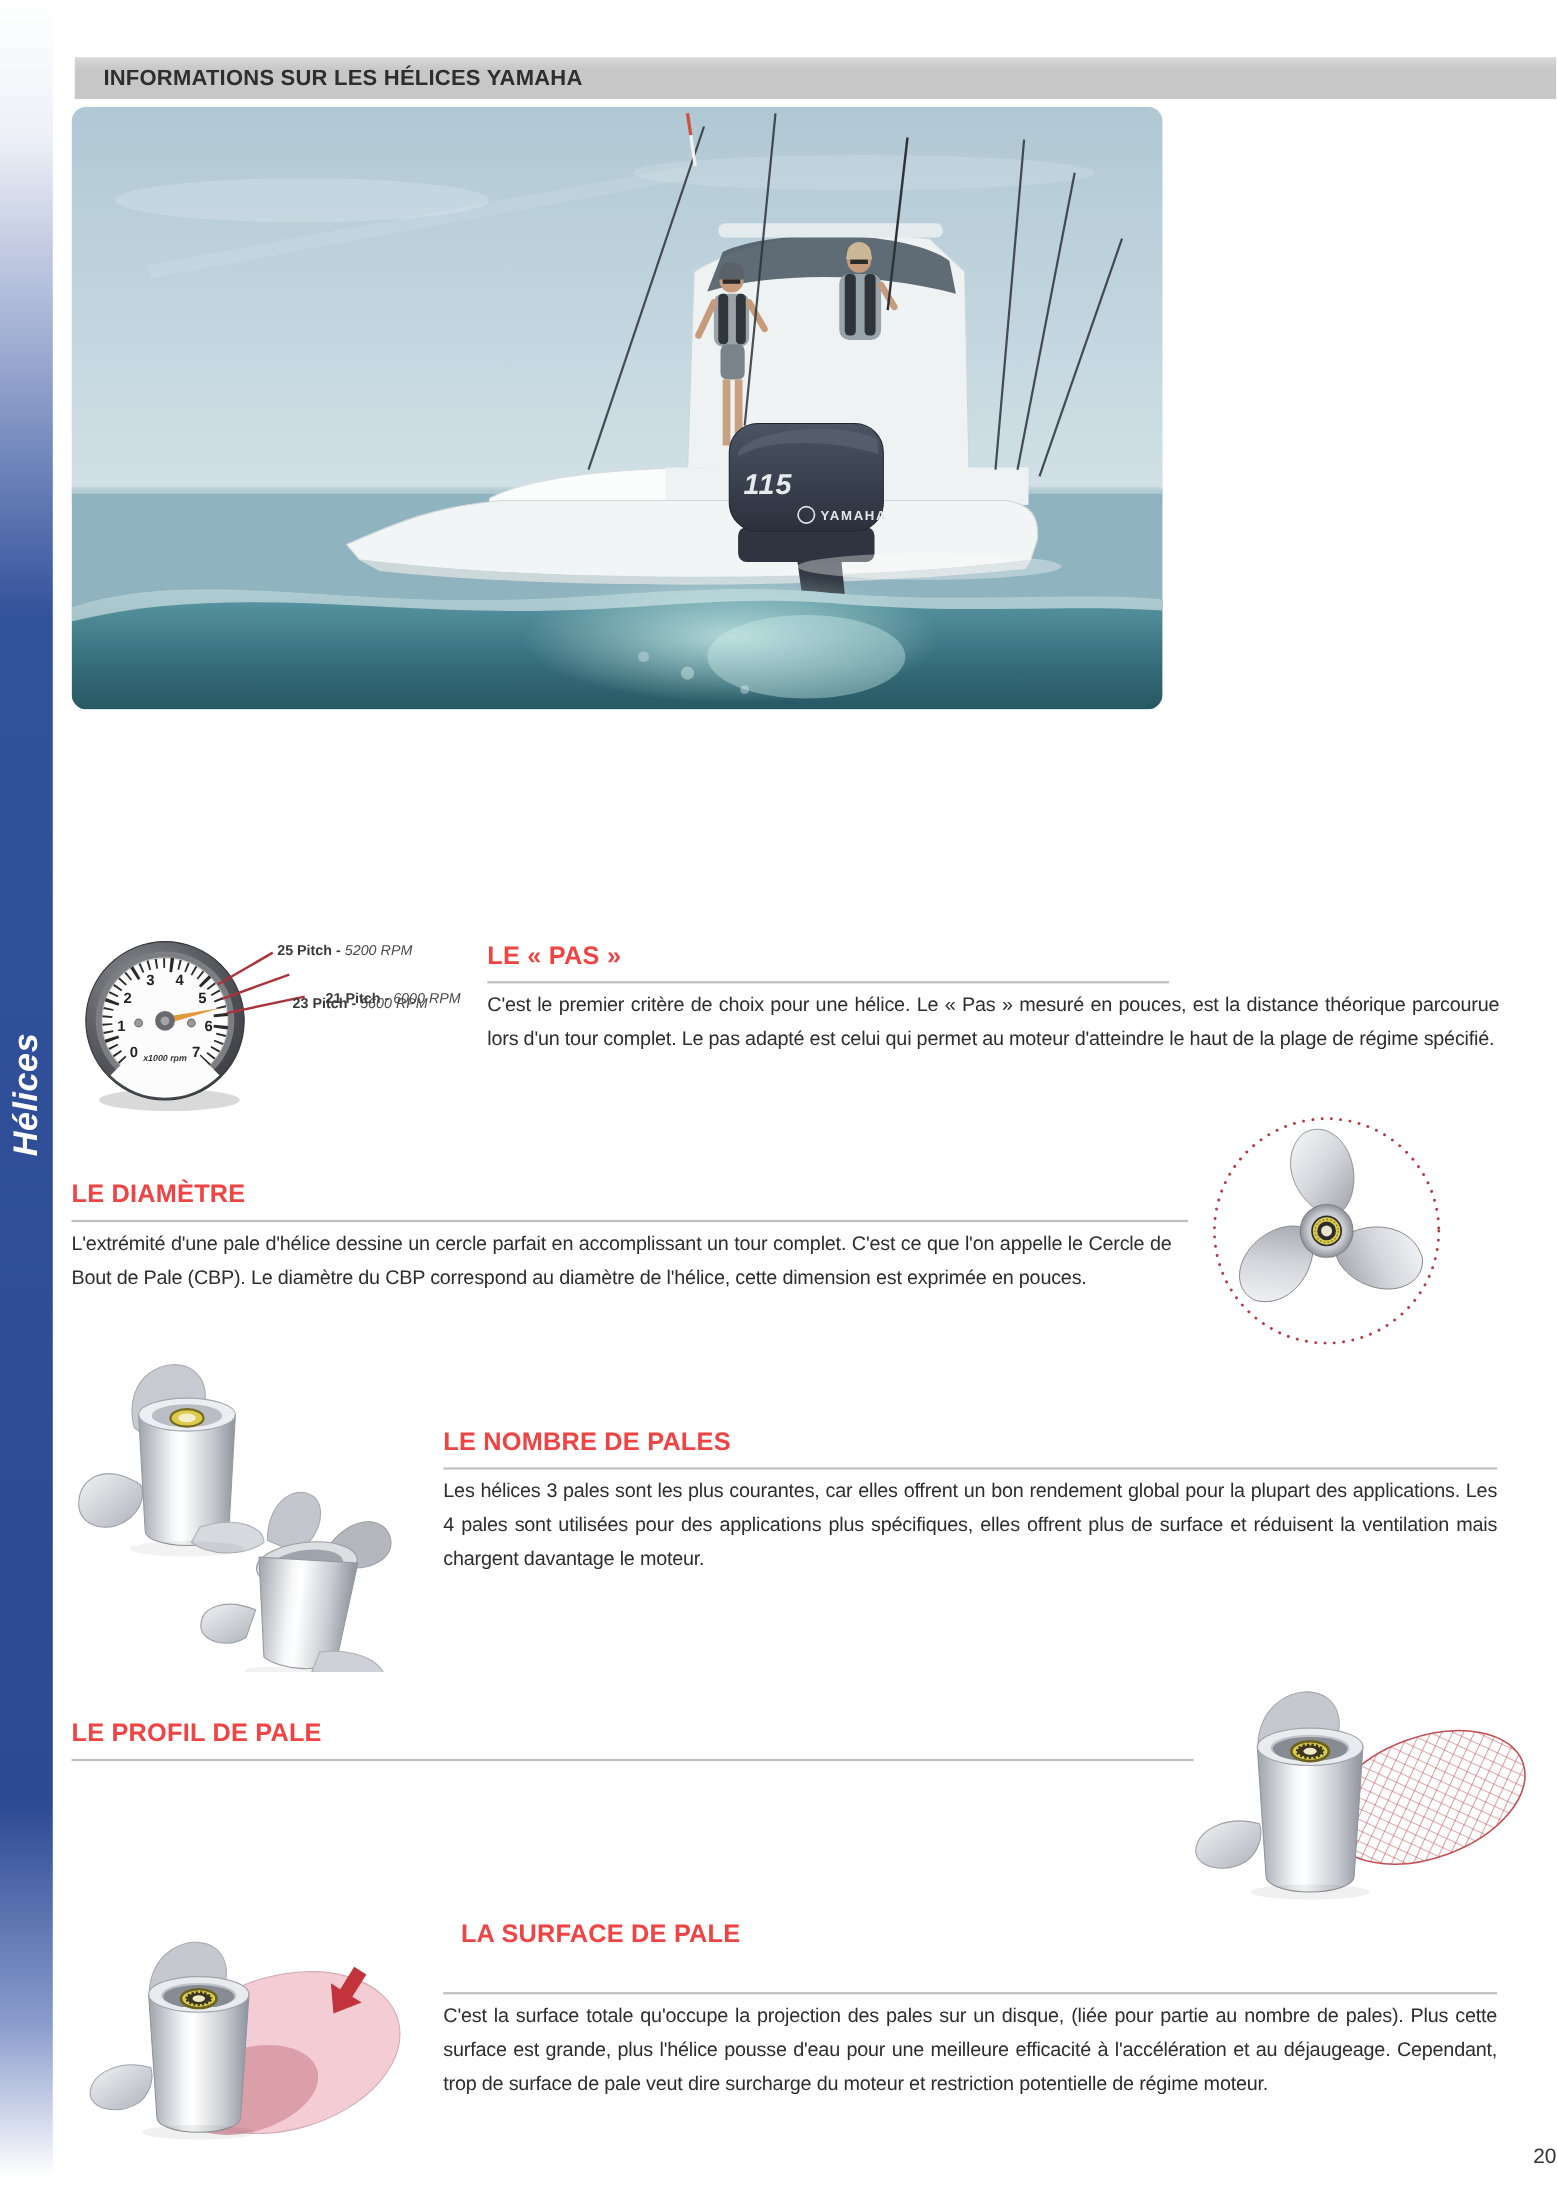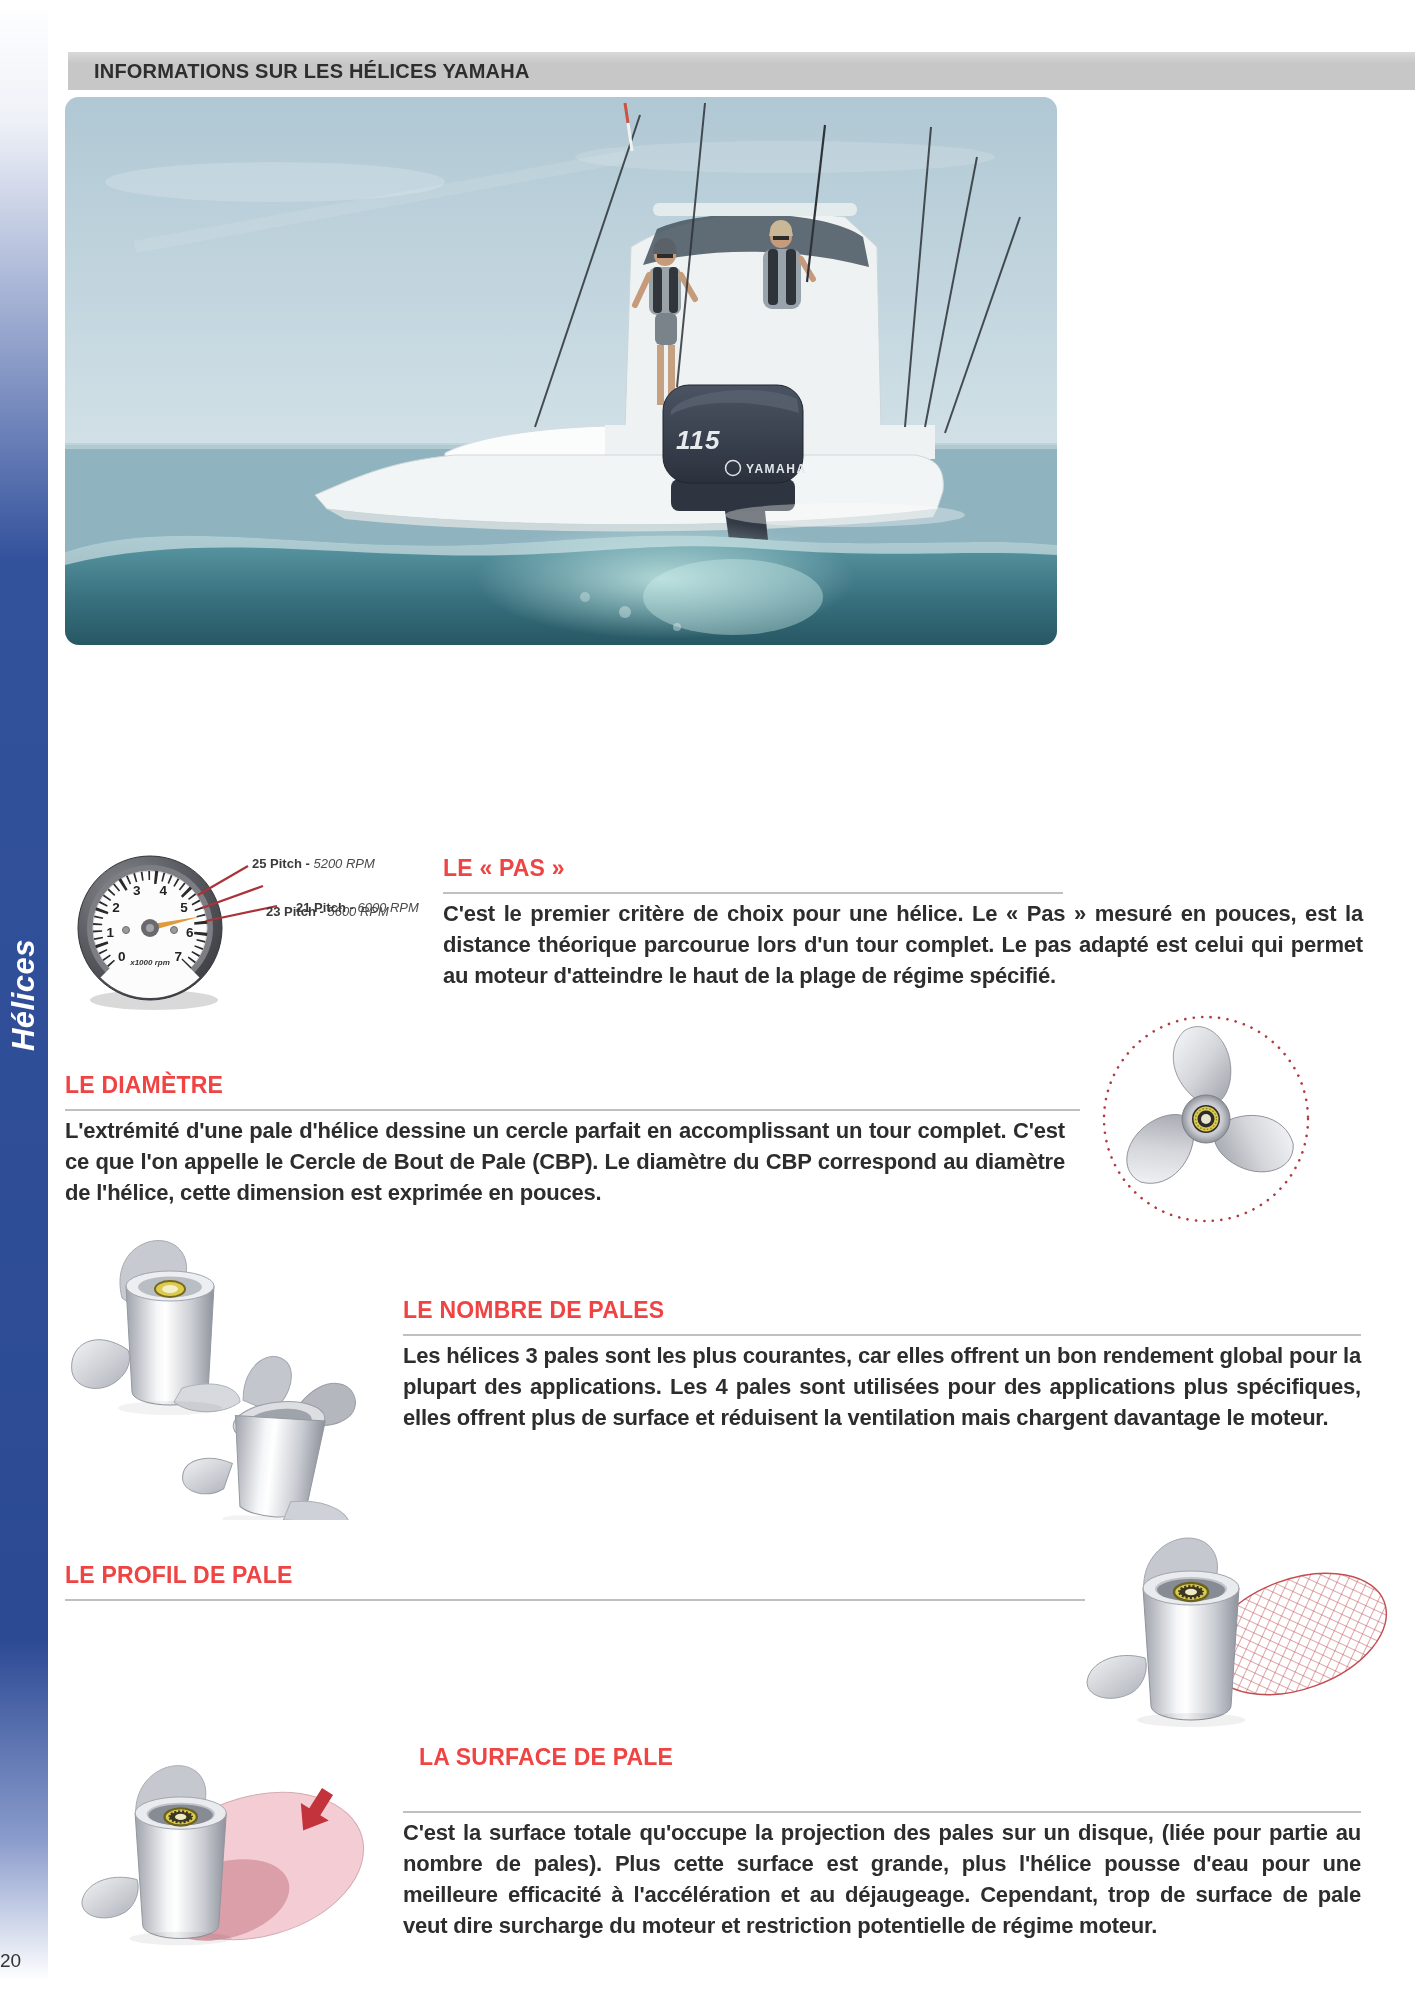--- a/index.html
+++ b/index.html
@@ -19,23 +19,23 @@
   .photo{position:absolute;left:65px;top:97px;width:992px;height:548px;border-radius:14px;overflow:hidden;
     box-shadow:0 0 0 1px #e2e6e8 inset;}
   
   .tach{position:absolute;left:68px;top:846px;width:168px;height:170px;}
   .leads{position:absolute;left:182px;top:848px;width:260px;height:80px;}
   .pitch-label{position:absolute;font-size:13px;color:#3a3a3a;font-weight:600;white-space:nowrap;}
   .pitch-label .rpm{font-style:italic;font-weight:400;color:#4a4a4a;}
   
   .sec-title{position:absolute;font-size:23px;font-weight:bold;color:#ef4444;letter-spacing:.2px;white-space:nowrap;}
   .rule{position:absolute;height:0;border-top:2px solid #c0c0c0;}
-  .sec-body{position:absolute;font-size:22px;line-height:31px;text-align:justify;color:#2d2d2d;letter-spacing:-0.2px;font-weight:bold;}
+  .sec-body{position:absolute;font-size:18px;line-height:31px;text-align:justify;color:#2d2d2d;letter-spacing:-0.2px;}
   .illus{position:absolute;}
-  .page-num{position:absolute;left:0;top:1950px;width:1415px;text-align:left;font-size:19px;color:#333;}
+  .page-num{position:absolute;left:0;top:1950px;width:1415px;text-align:right;font-size:19px;color:#333;}
 </style>
 </head>
 <body>
 
 <div class="page">
 
   <div class="sidebar">
     <span class="sidebar-label">Hélices</span>
   </div>
 

